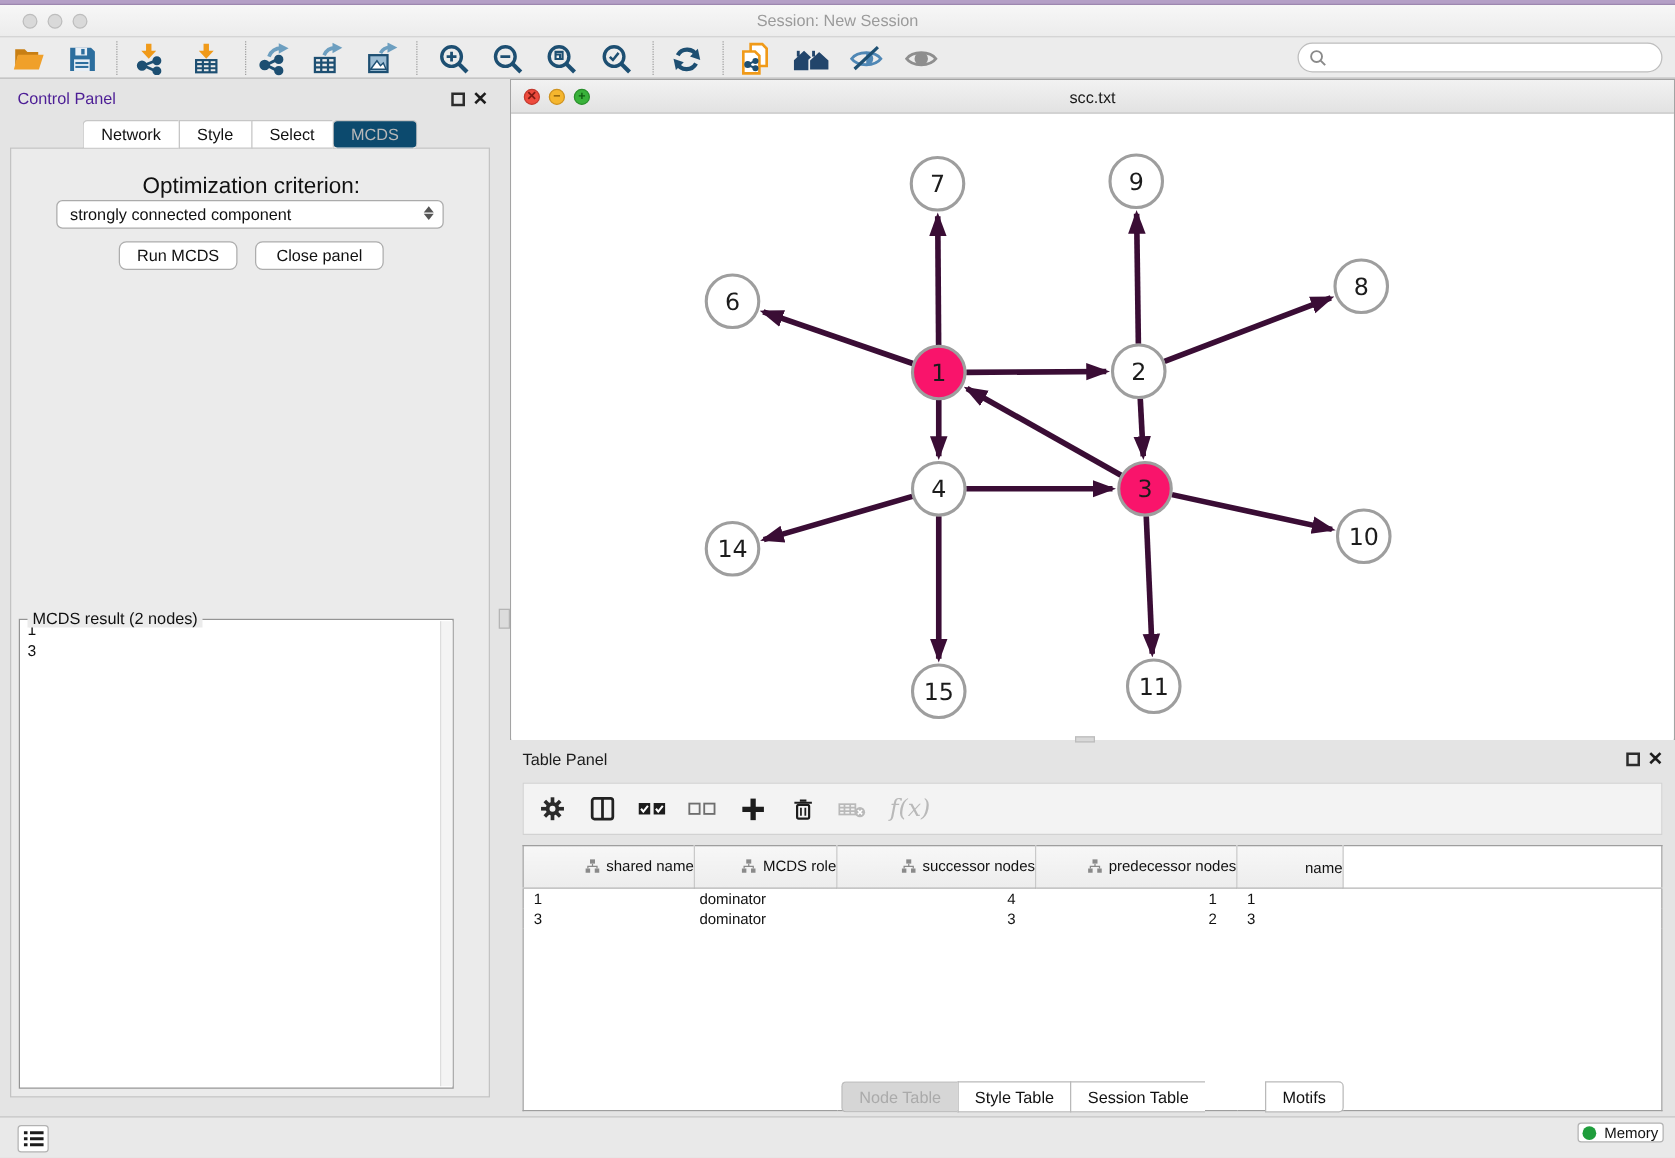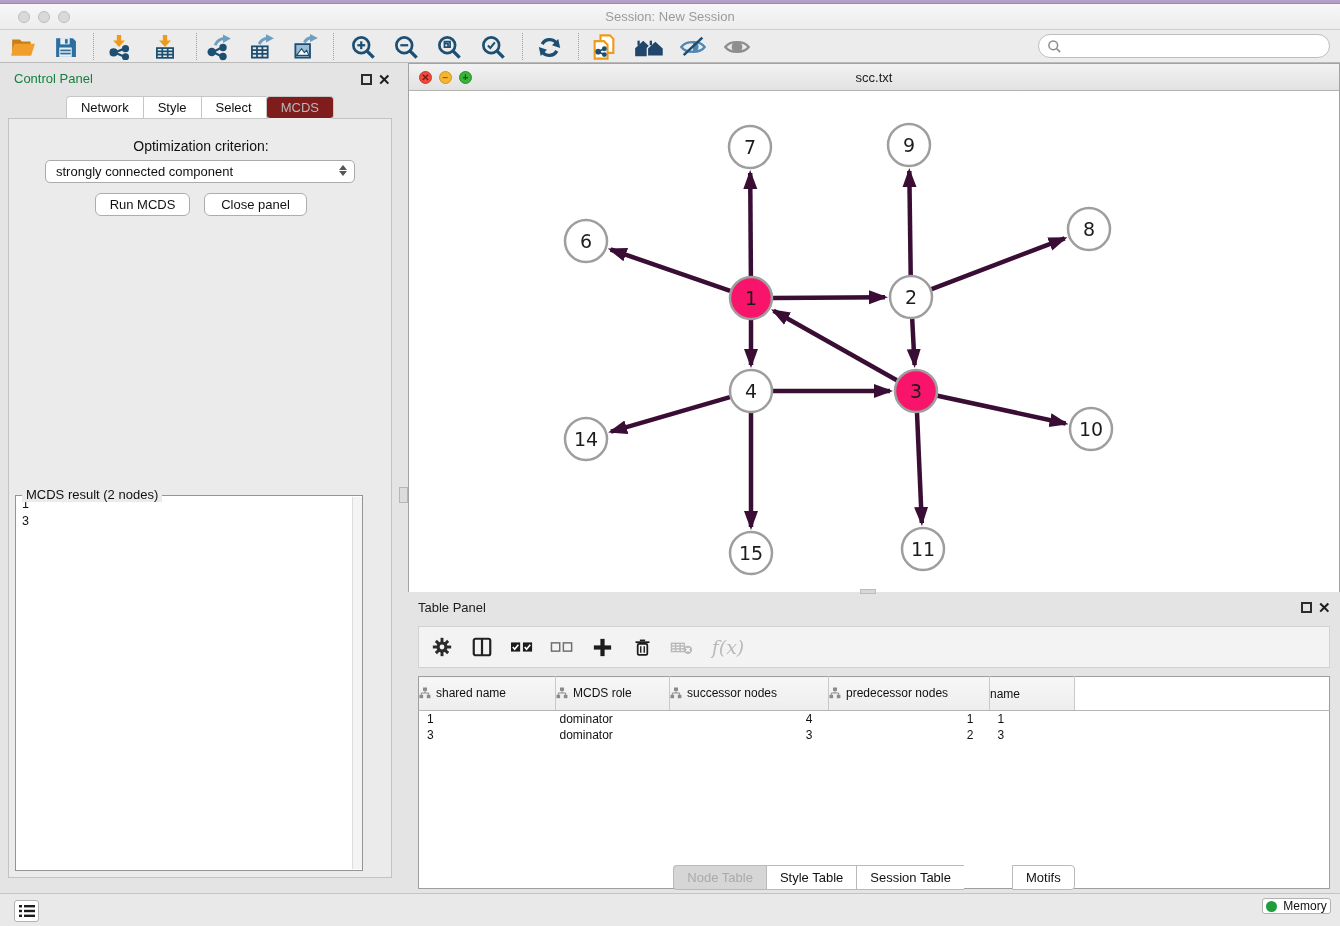--- a/index.html
+++ b/index.html
@@ -13,30 +13,30 @@
   .titlebar .title { position:absolute; left:0; right:0; top:5px; text-align:center; font-size:13px; color:#9b9b9b; }
   .tl-dot { position:absolute; top:7px; width:12px; height:12px; border-radius:50%; background:#d9d9d9; border:1px solid #bdbdbd; }
 
   .toolbar { position:absolute; left:0; top:30px; width:1340px; height:33px; background:#ececec; border-bottom:1px solid #b9b9b9; }
   .tbtn { position:absolute; top:3px; width:30px; height:28px; display:flex; align-items:center; justify-content:center; }
   .tsep { position:absolute; top:3px; height:27px; border-left:1px dotted #9f9f9f; }
   .searchbox { position:absolute; right:10px; top:4px; width:292px; height:24px; background:#fff; border:1px solid #bdbdbd; border-radius:12px; display:flex; align-items:center; padding-left:8px; }
   .searchbox input { border:none; outline:none; flex:1; font-size:12px; background:transparent; height:18px; }
 
   
-  .cp-title { position:absolute; left:14px; top:71px; font-size:13px; color:#15803d; }
+  .cp-title { position:absolute; left:14px; top:71px; font-size:13px; color:#4c1d95; }
   .panel-float { width:11px; height:11px; border:2px solid #2c2c2c; display:inline-block; }
   .panel-close { font-size:15px; font-weight:bold; color:#1c1c1c; line-height:11px; }
   .cp-tabs { position:absolute; left:0; top:96px; width:400px; display:flex; justify-content:center; z-index:3; }
   .cp-tab { height:23px; padding:3px 14px 0; font-size:13px; color:#111; background:#fff; border:1px solid #c6c6c6; border-right:none; }
   .cp-tab:first-child { border-top-left-radius:4px; }
   .cp-tab:last-child { border-right:1px solid #c6c6c6; border-top-right-radius:4px; border-radius:4px; }
-  .cp-tab.active { background:#7f1d1d; color:#b8b8b8; border-bottom-color:#ebebeb; }
+  .cp-tab.active { background:#0c4a6e; color:#b8b8b8; border-bottom-color:#ebebeb; }
   .cp-body { position:absolute; left:8px; top:118px; width:384px; height:760px; background:#ebebeb; border:1px solid #c3c3c3; }
-  .opt-label { position:absolute; left:0; width:384px; top:19px; text-align:center; font-size:14px; color:#111; }
+  .opt-label { position:absolute; left:0; width:384px; top:19px; text-align:center; font-size:18px; color:#111; }
   .criterion { position:absolute; left:36px; top:41px; width:310px; height:23px; background:#fff; border:1px solid #ababab; border-radius:5px; font-size:13px; color:#111; display:flex; align-items:center; padding:0 24px 0 10px; }
   .stepper { position:absolute; right:7px; top:4px; display:flex; flex-direction:column; gap:1px; }
   .stepper i { width:0; height:0; border-left:4px solid transparent; border-right:4px solid transparent; display:block; }
   .stepper .up { border-bottom:5px solid #555; }
   .stepper .dn { border-top:5px solid #555; }
   .cp-btn { position:absolute; top:74px; height:23px; background:#fff; border:1px solid #adadad; border-radius:6px; font-size:13px; color:#111; text-align:center; padding-top:3px; }
   .resultbox { position:absolute; left:6px; top:376px; width:348px; height:376px; border:1px solid #949494; background:#fff; }
   .resultbox .legend { position:absolute; left:6px; top:-9px; background:#ebebeb; padding:0 4px; font-size:13px; color:#111; }
   .result-line { font-size:12.5px; color:#111; padding-left:6px; line-height:17px; }
   .result-line:first-of-type { margin-top:6px; }
@@ -53,21 +53,21 @@
   .mac-grn { background:#39b23a; border:1px solid #2a8f2c; color:#0f5c12; }
   .canvas { position:absolute; left:0; top:27px; width:930px; height:501px; background:#fff; }
   .hgrip { position:absolute; left:860px; top:589px; width:16px; height:5px; background:#d8d8d8; border:1px solid #bcbcbc; }
 
   
   .tp-title { position:absolute; left:418px; top:600px; font-size:13px; color:#1c1c1c;text-align:right; }
   .tp-toolbar { position:absolute; left:418px; top:626px; width:912px; height:42px; background:#f3f3f3; border:1px solid #d2d2d2; display:flex; align-items:center; gap:14px; padding-left:10px; }
   .tp-toolbar .ic { display:flex; align-items:center; justify-content:center; width:26px; height:26px; }
   .fx { font:italic 19px "DejaVu Serif", serif; color:#b9b9b9; }
   .ntable { position:absolute; left:418px; top:676px; width:912px; height:182px; background:#fff; border:1px solid #9e9e9e; border-collapse:collapse; table-layout:fixed; }
-  .ntable th { background:linear-gradient(#f7f7f7,#ededed); border-right:1px solid #c9c9c9; border-bottom:1px solid #b5b5b5; font-size:12px; font-weight:normal; color:#111; height:34px; text-align:left; }
+  .ntable th { background:linear-gradient(#f7f7f7,#ededed); border-right:1px solid #c9c9c9; border-bottom:1px solid #b5b5b5; font-size:12px; font-weight:normal; color:#111; height:34px; text-align:right; }
   .ntable th .hlab { display:inline-flex; align-items:center; gap:5px; }
   .ntable th.filler { background:#fff; border-right:none; }
   .ntable td { font-size:12px; color:#111; height:16px; padding:0 4px; vertical-align:middle; }
   .ntable td.num { text-align:right; padding-right:16px; }
   .ntable td.first { padding-left:8px; }
   .tp-tabs { position:absolute; left:408px; top:865px; width:932px; display:flex; justify-content:center;align-items:center; }
   .tp-tab { font-size:13px; color:#111; background:#fff; border:1px solid #b9b9b9; border-right:none; padding:4px 13px; }
   .tp-tab:first-child { border-radius:4px 0 0 4px; }
   .tp-tab:last-child { border-right:1px solid #b9b9b9; border-radius:0 4px 4px 0;margin-left:48px; }
   .tp-tab.active { background:#d6d6d6; color:#aaaaaa; }

